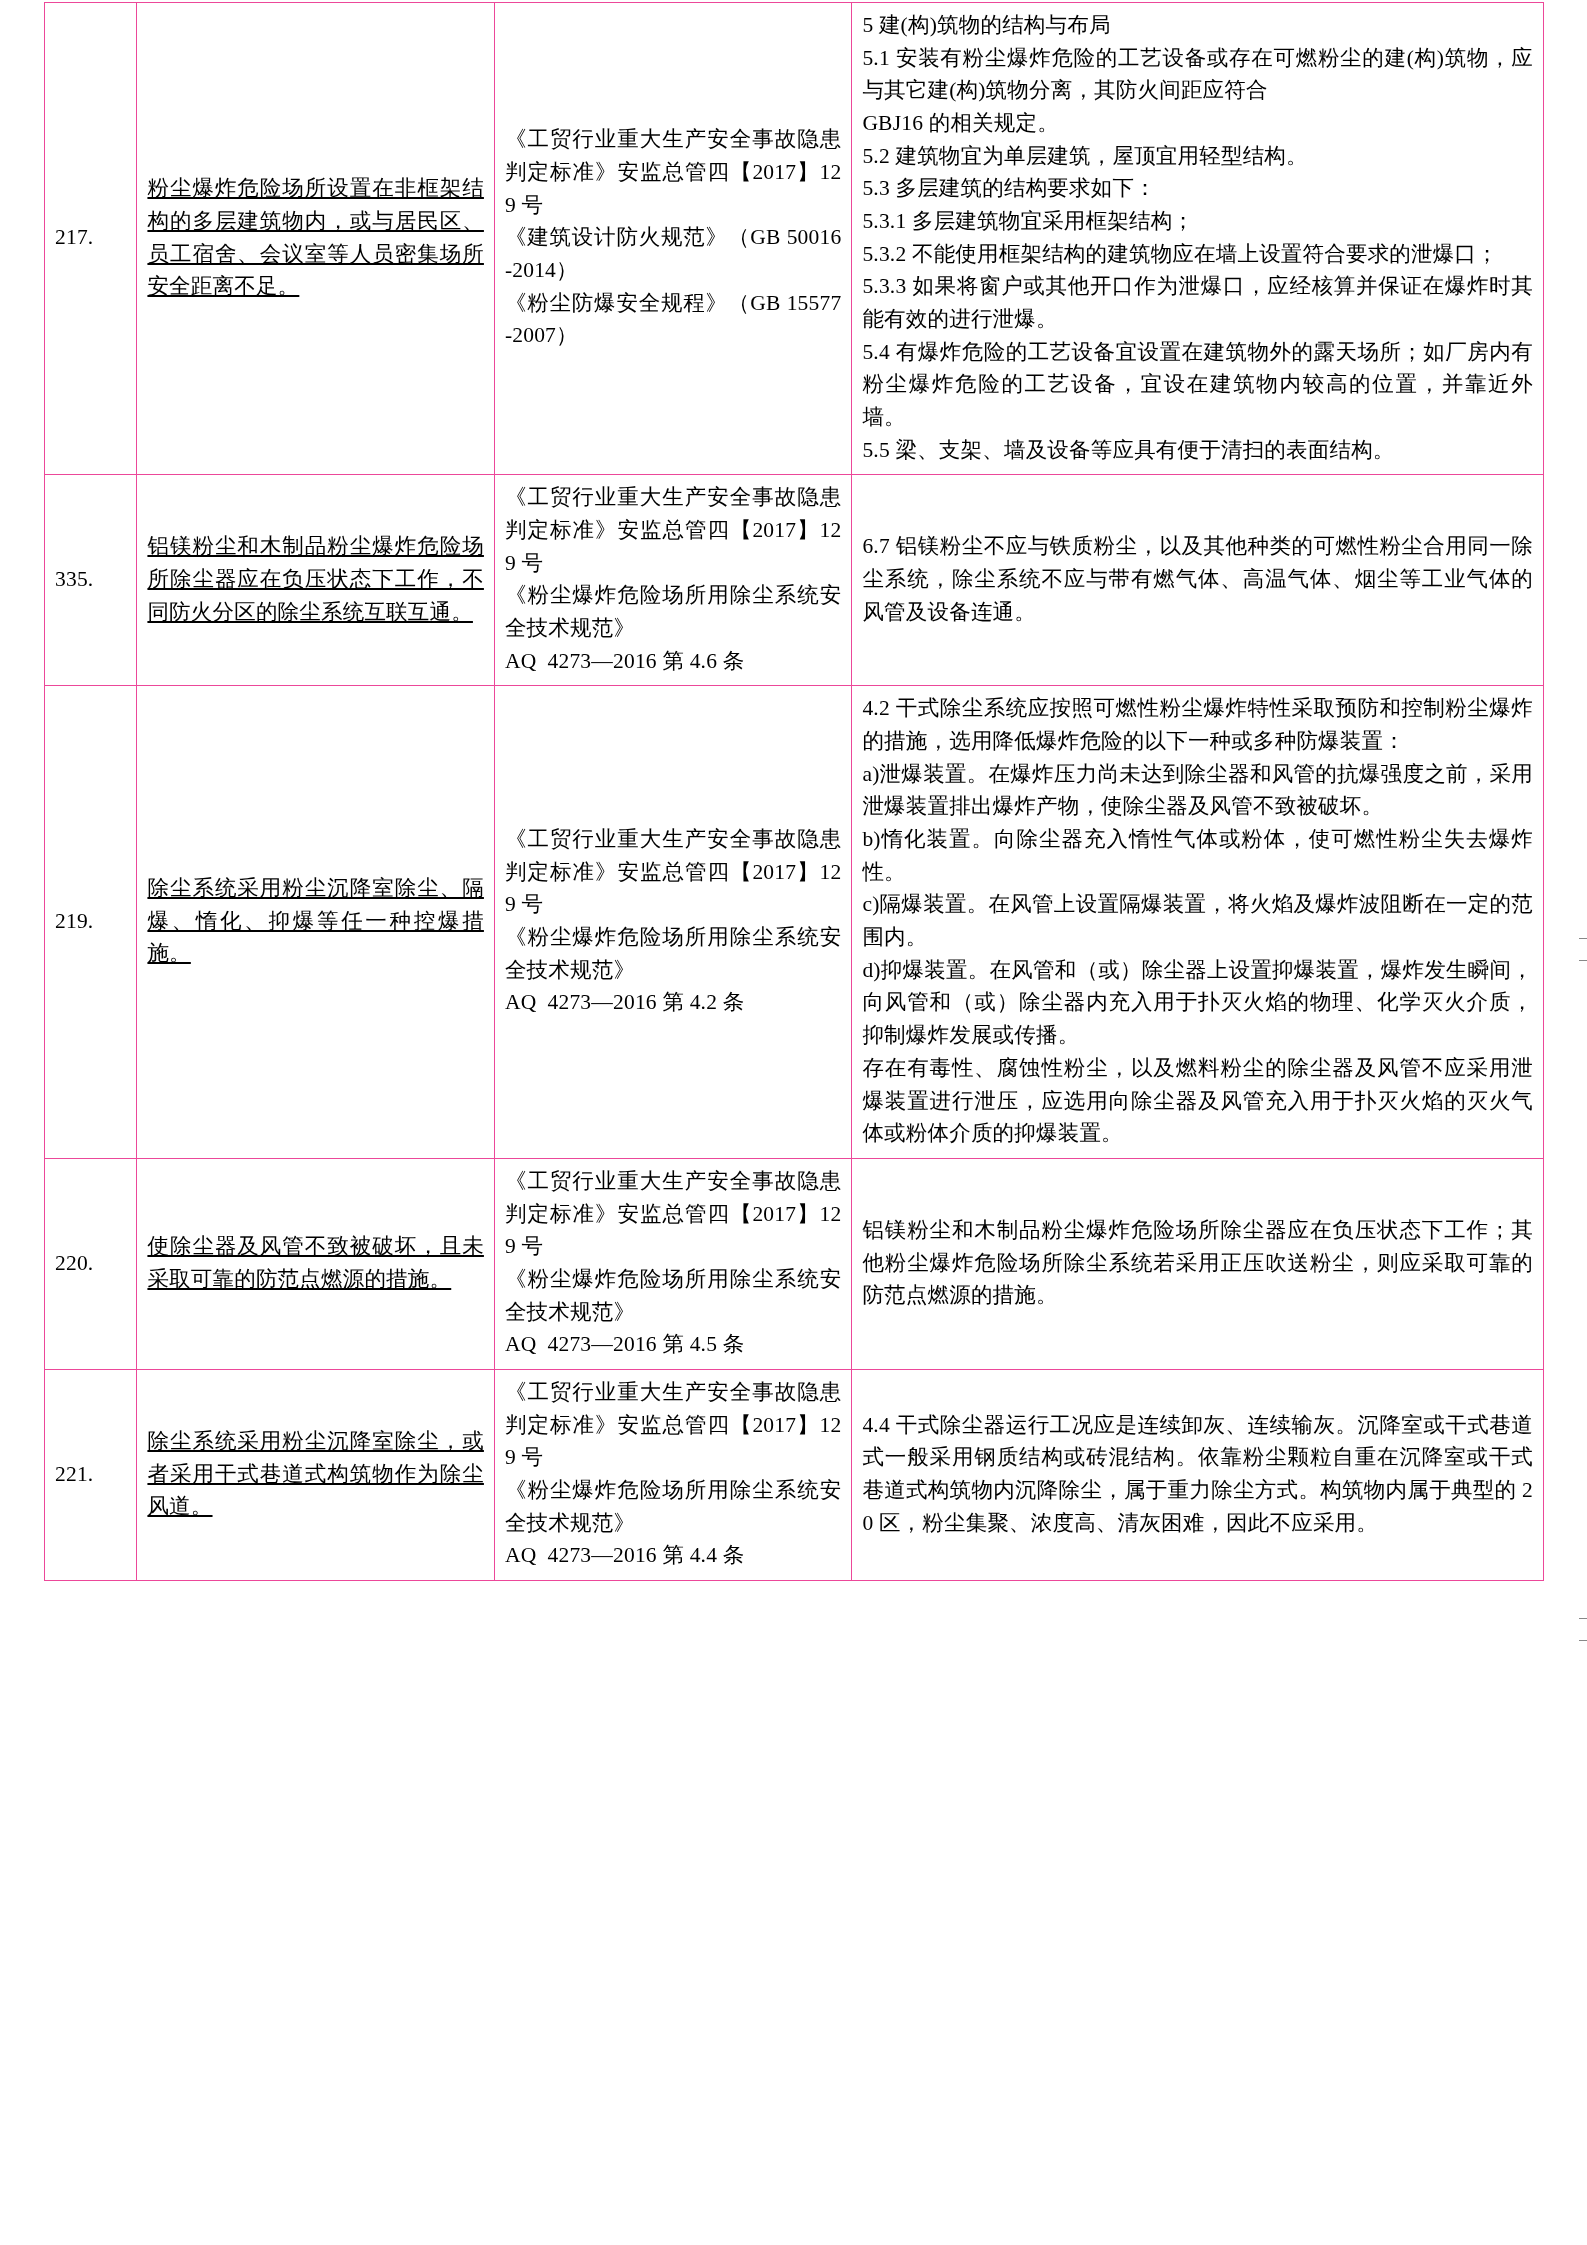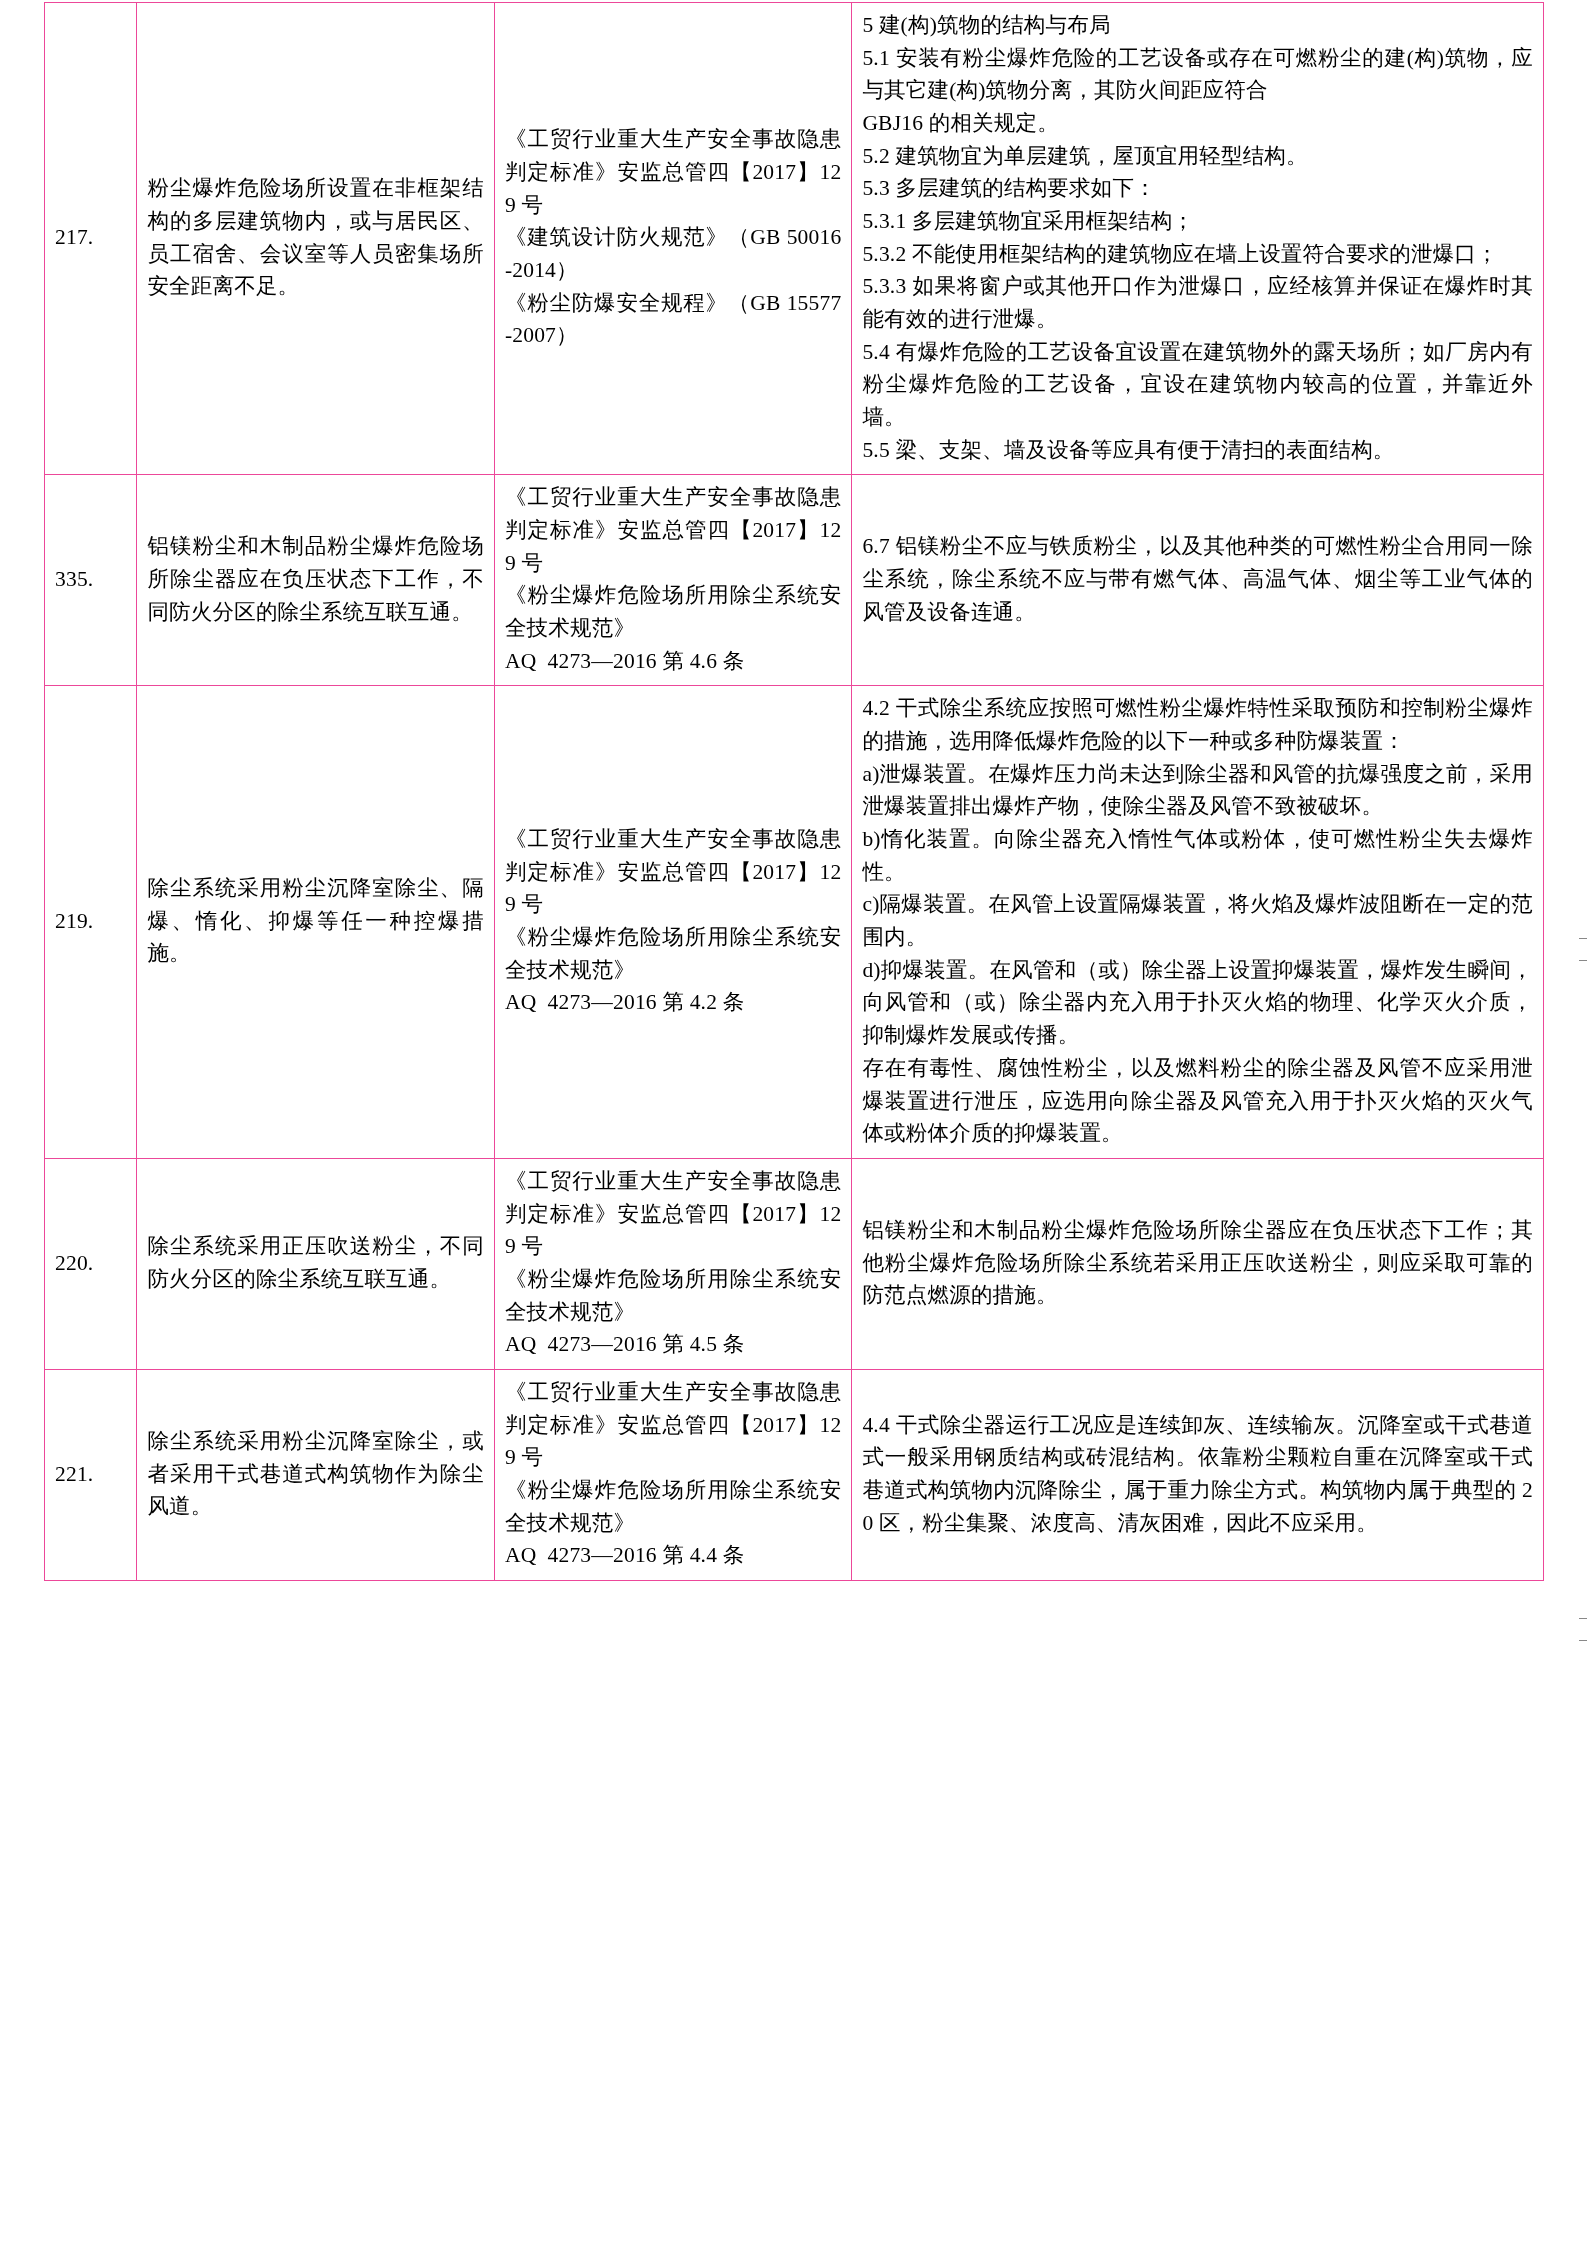--- a/index.html
+++ b/index.html
@@ -40,20 +40,21 @@
     text-align: left;
     vertical-align: middle;
     font-family: "Liberation Serif", serif;
     font-size: 22px;
   }
   td.col-desc {
     width: 300px;
     vertical-align: middle;
     padding-left: 16px;
     padding-right: 12px;
+    text-decoration: underline;
   }
   td.col-basis {
     width: 300px;
     vertical-align: middle;
     padding-left: 14px;
     padding-right: 10px;
     border-radius: 13px;
   }
   td.col-expl {
     width: 600px;
@@ -158,21 +159,21 @@
 d)抑爆装置。在风管和（或）除尘器上设置抑爆装置，爆炸发生瞬间，向风管和（或）除尘器内充入用于扑灭火焰的物理、化学灭火介质，抑制爆炸发展或传播。
 存在有毒性、腐蚀性粉尘，以及燃料粉尘的除尘器及风管不应采用泄爆装置进行泄压，应选用向除尘器及风管充入用于扑灭火焰的灭火气体或粉体介质的抑爆装置。</div>
         </td>
       </tr>
 
       <tr class="row-220">
         <td class="col-num">
           <span class="cell-text">220.</span>
         </td>
         <td class="col-desc">
-          <div class="cell-text">除尘系统采用正压吹送粉尘，不同防火分区的除尘系统互联互通。</div>
+          <div class="cell-text">使除尘器及风管不致被破坏，且未采取可靠的防范点燃源的措施。</div>
         </td>
         <td class="col-basis">
           <div class="cell-text">《工贸行业重大生产安全事故隐患判定标准》安监总管四【2017】129 号
 《粉尘爆炸危险场所用除尘系统安全技术规范》
 AQ  4273—2016 第 4.5 条</div>
         </td>
         <td class="col-expl">
           <div class="cell-text">铝镁粉尘和木制品粉尘爆炸危险场所除尘器应在负压状态下工作；其他粉尘爆炸危险场所除尘系统若采用正压吹送粉尘，则应采取可靠的防范点燃源的措施。</div>
         </td>
       </tr>

